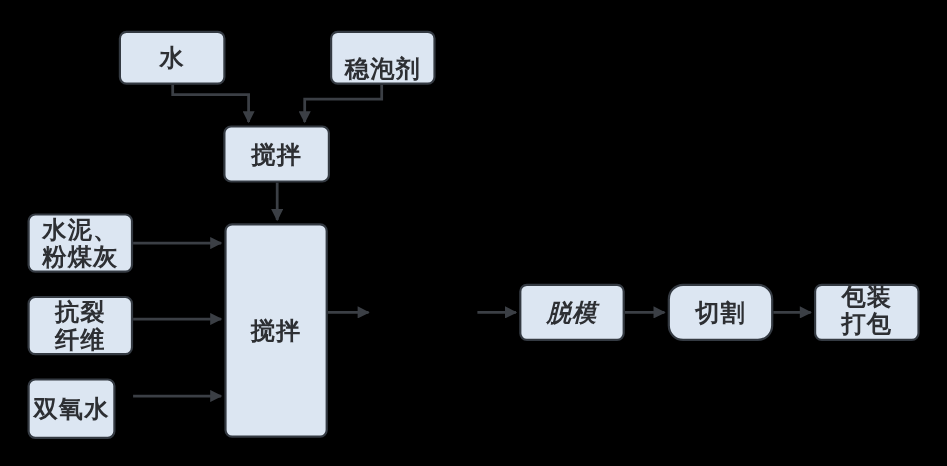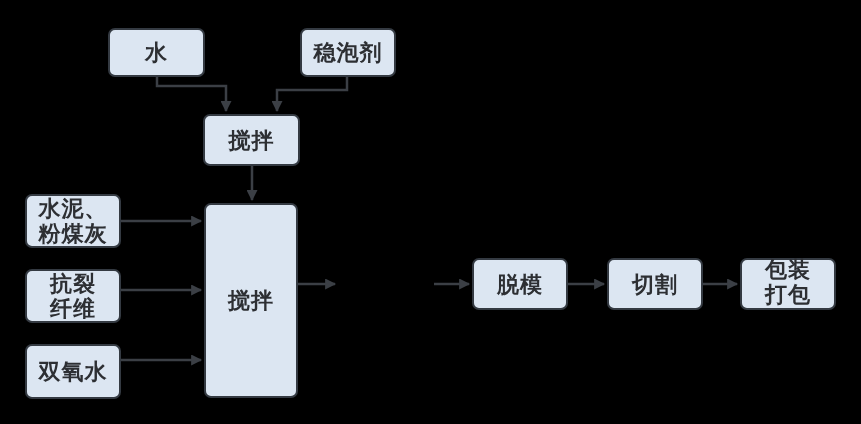--- a/index.html
+++ b/index.html
@@ -42,29 +42,29 @@
     justify-content: center;
     color: var(--text-color);
     font-size: 22px;
     font-weight: 600;
     letter-spacing: 1px;
     text-align: center;
   }
   .node .label { white-space: pre-line; line-height: 25px; }
   
   .n-water   { left: 108px; top: 28px;  width: 97px;  height: 49px; }
-  .n-stab    { left: 300px; top: 28px;  width: 96px;  height: 49px; }
+  .n-stab    { left: 300px; top: 28px;  width: 96px;  height: 49px; align-items: flex-end; }
   .n-mix1    { left: 203px; top: 114px; width: 97px;  height: 52px; }
   .n-cement  { left: 25px;  top: 194px; width: 96px;  height: 54px; }
   .n-fiber   { left: 25px;  top: 269px; width: 96px;  height: 54px; }
-  .n-perox   { left: 25px;  top: 344px; width: 96px;  height: 55px; }
+  .n-perox   { left: 25px;  top: 344px; width: 80px;  height: 55px; }
   .n-mix2    { left: 204px; top: 203px; width: 94px;  height: 195px; }
   .n-pour    { left: 338px; top: 258px; width: 96px;  height: 52px; }
-  .n-demold  { left: 472px; top: 258px; width: 96px;  height: 52px; }
-  .n-cut     { left: 607px; top: 258px; width: 96px;  height: 52px; }
+  .n-demold  { left: 472px; top: 258px; width: 96px;  height: 52px; font-style: italic; }
+  .n-cut     { left: 607px; top: 258px; width: 96px;  height: 52px; border-radius: 14px; }
   .n-pack    { left: 740px; top: 258px; width: 96px;  height: 52px; font-family: Liberation Mono, monospace; }
 </style>
 </head>
 <body>
 
 <div class="canvas">
 
   <svg class="connector-layer" width="861" height="424" viewBox="0 0 861 424" xmlns="http://www.w3.org/2000/svg">
     <defs>
       <marker id="arrow" viewBox="0 0 10 10" refX="9" refY="5" markerWidth="13" markerHeight="11" orient="auto" markerUnits="userSpaceOnUse">

